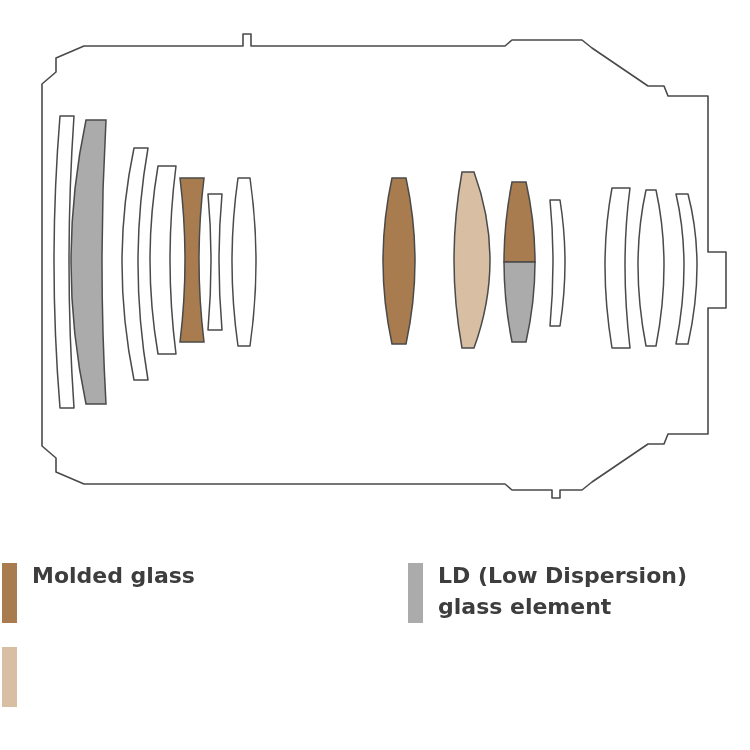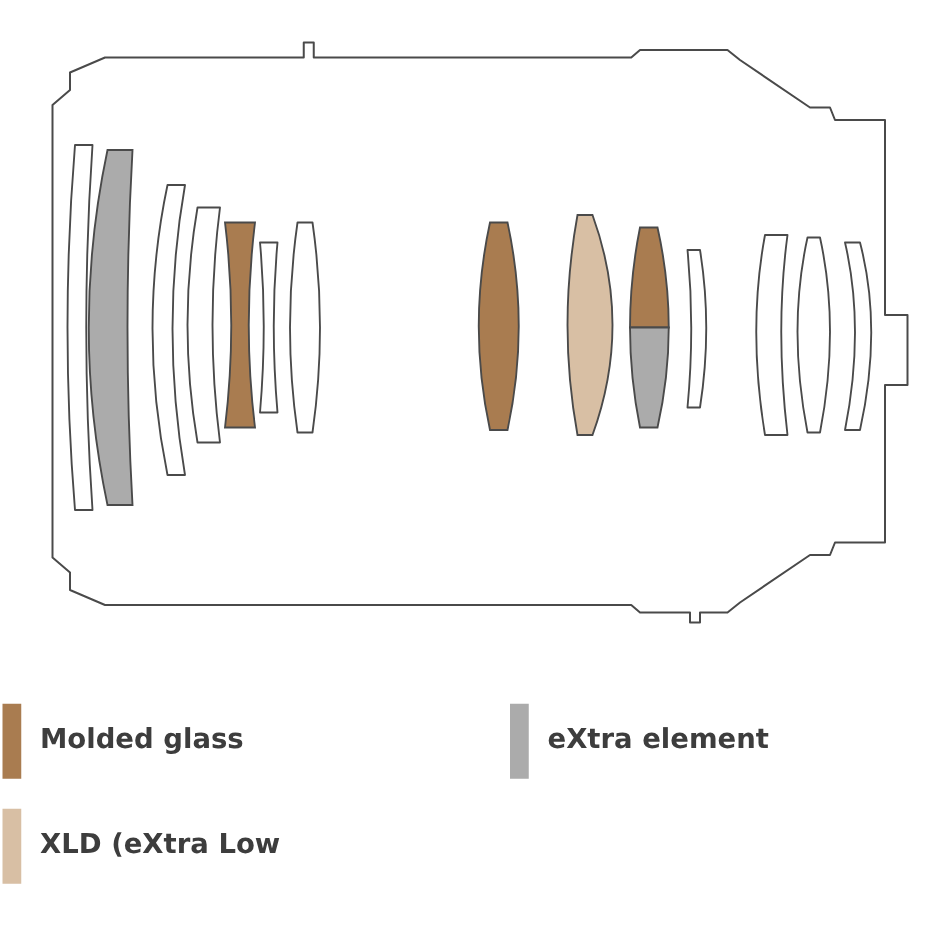--- a/index.html
+++ b/index.html
@@ -41,21 +41,21 @@
   .legend {
     position: absolute;
     left: 0;
     top: 555px;
     width: 750px;
     height: 195px;
   }
   .legend-item {
     position: absolute;
     display: flex;
-    align-items: center;
+    align-items: flex-start;
     gap: 15px;
   }
   .legend-item.pos-aspherical { left: 2px;   top: 8px;  }
   .legend-item.pos-xld        { left: 2px;   top: 92px; }
   .legend-item.pos-ld         { left: 408px; top: 8px;  }
   .swatch {
     width: 15px;
     height: 60px;
     flex: 0 0 15px;
   }
@@ -123,25 +123,25 @@
     <div class="legend-item pos-aspherical">
       <div class="swatch swatch-aspherical"></div>
       <div class="legend-text">
         <div>Molded glass</div>
       </div>
     </div>
 
     <div class="legend-item pos-ld">
       <div class="swatch swatch-ld"></div>
       <div class="legend-text">
-        <div>eXtra element</div>
+        <div>LD (Low Dispersion)</div>
+        <div>glass element</div>
       </div>
     </div>
 
     <div class="legend-item pos-xld">
       <div class="swatch swatch-xld"></div>
       <div class="legend-text">
-        <div>XLD (eXtra Low</div>
       </div>
     </div>
 
   </div>
 </div>
 
 </body></html>

